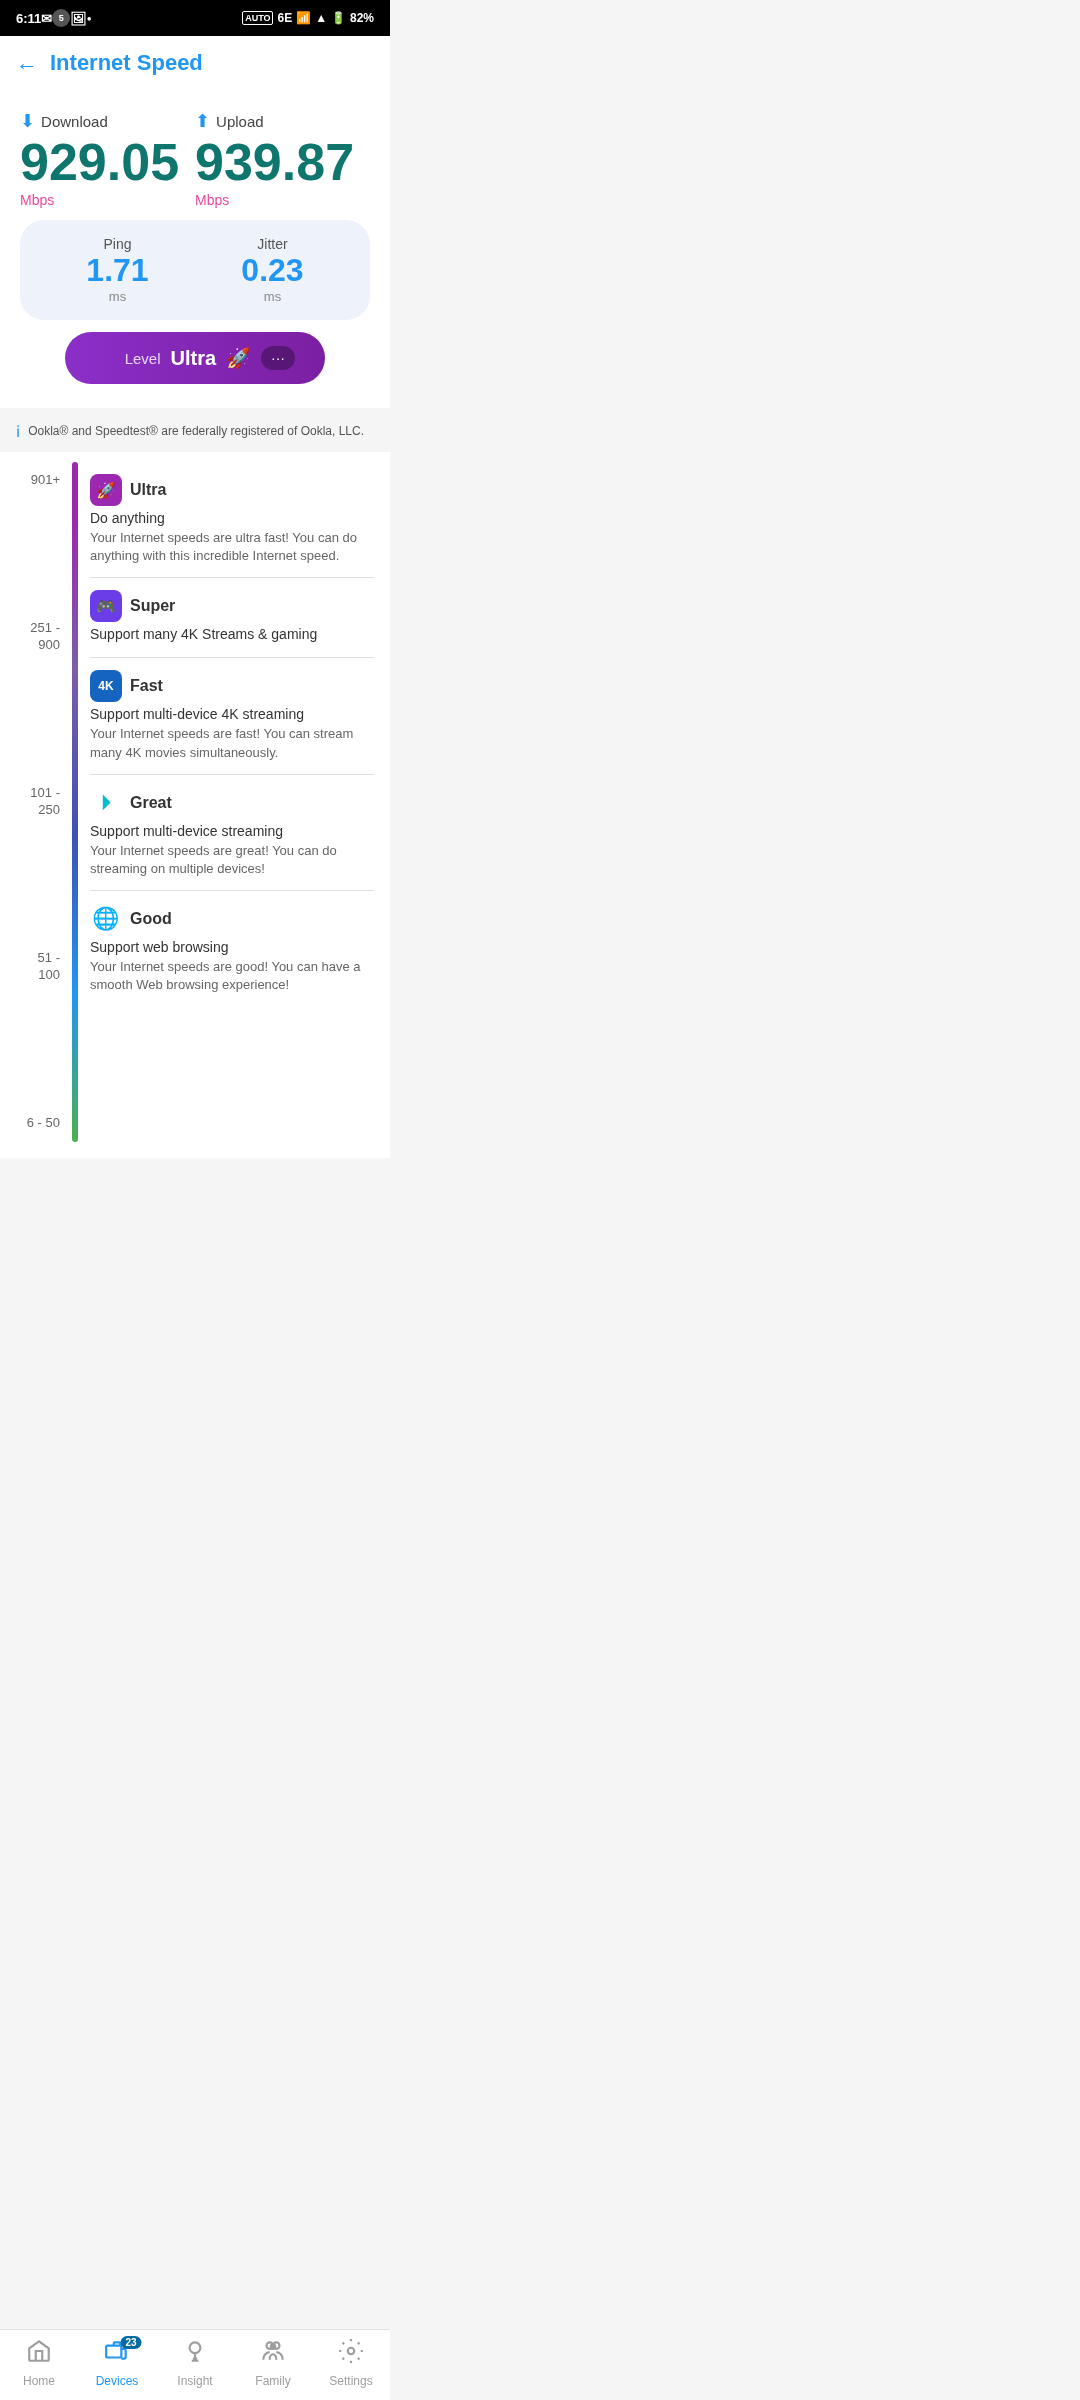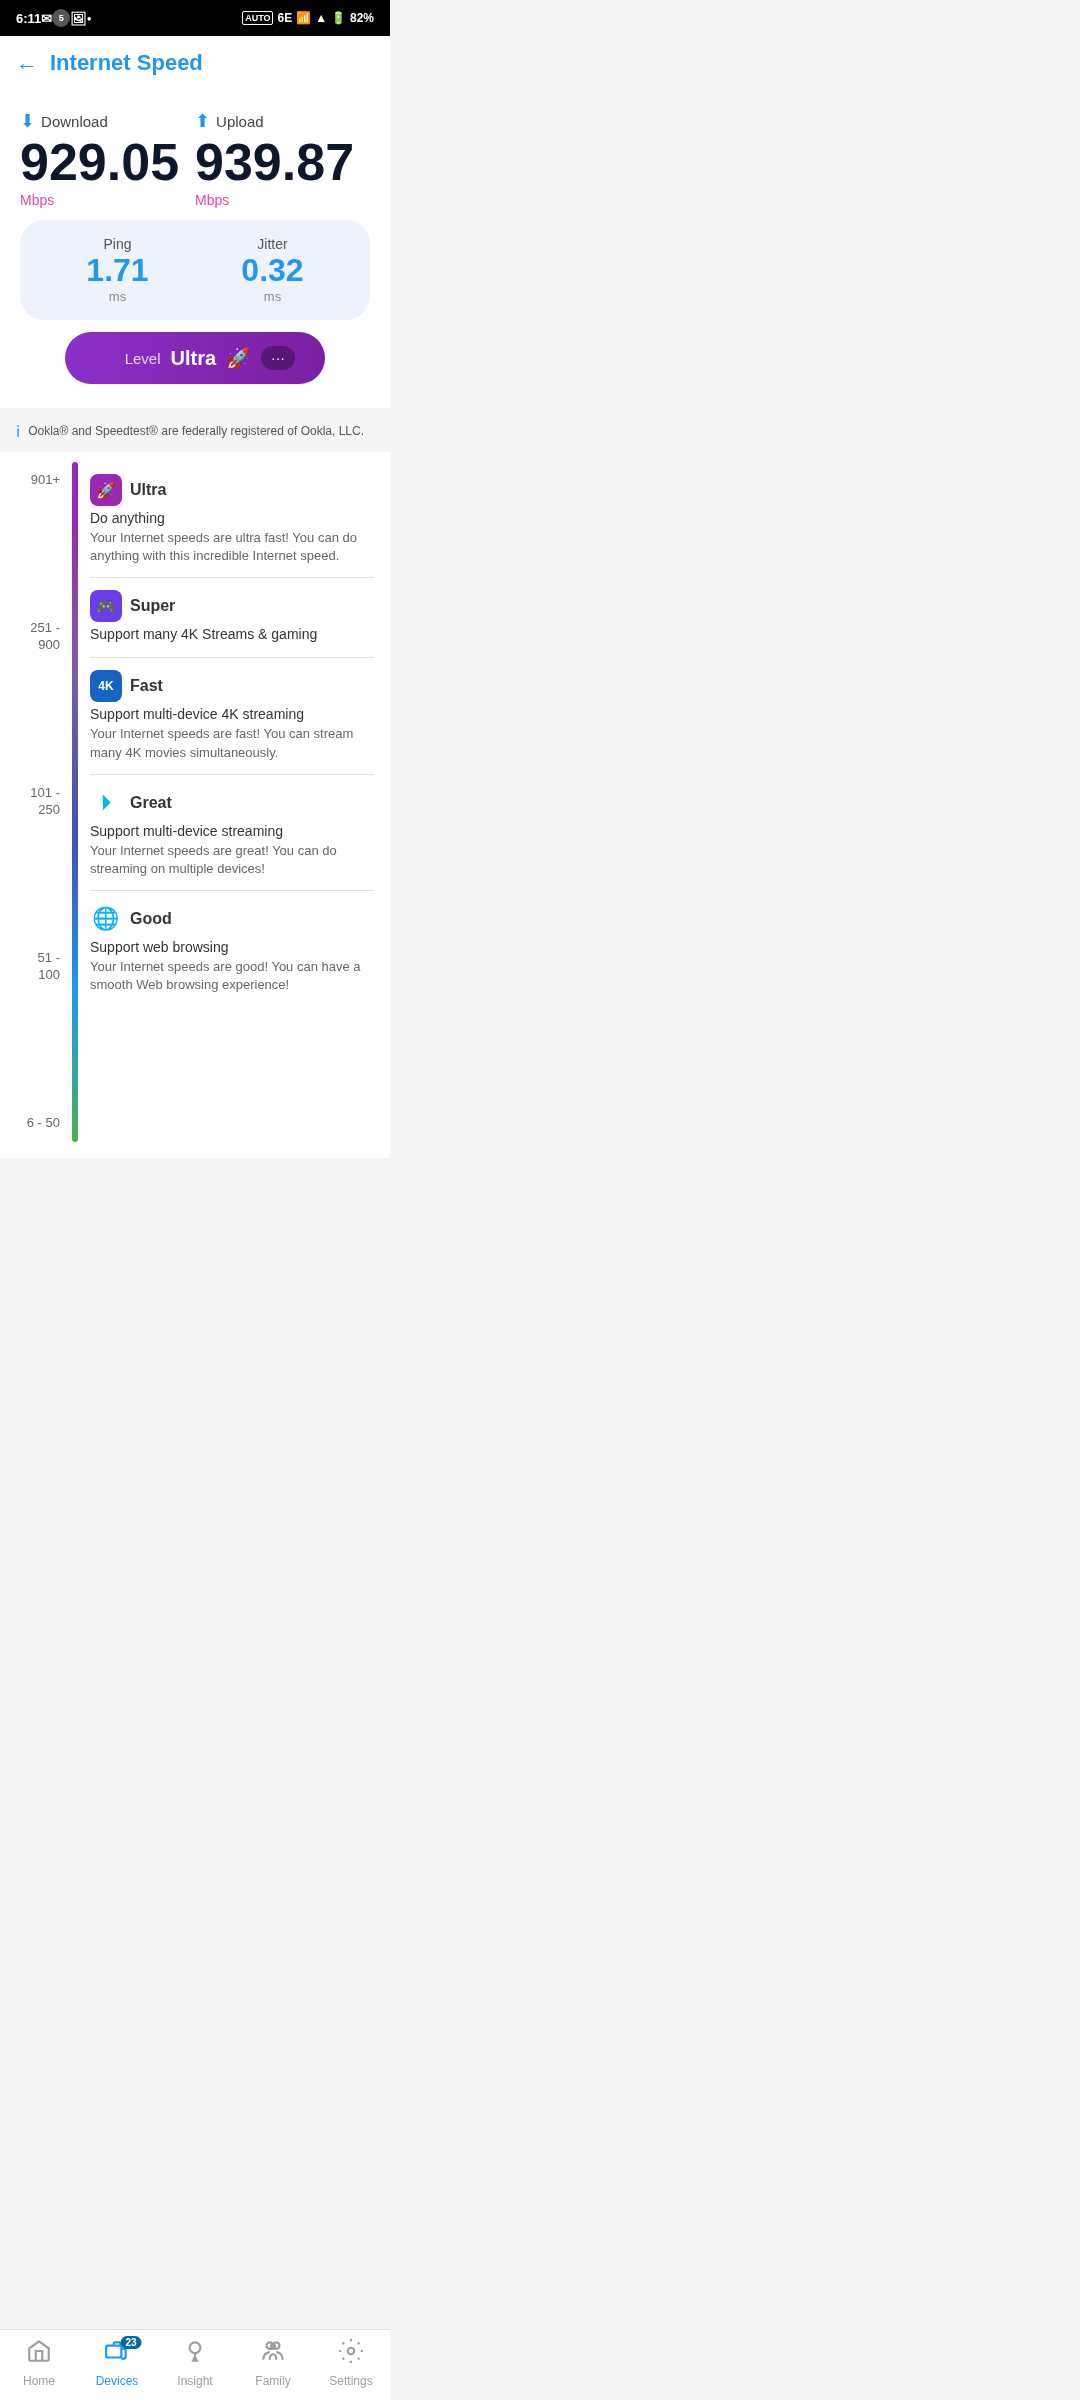--- a/index.html
+++ b/index.html
@@ -65,21 +65,21 @@
     }
     .speed-label {
       display: flex;
       align-items: center;
       gap: 6px;
       font-size: 15px;
       color: #444;
       margin-bottom: 4px;
     }
     .speed-value {
-      color: #0f172a;
+      color: #0f766e;
       font-size: 52px;
       font-weight: 700;
       line-height: 1;
     }
     .speed-unit {
       color: #ec4899;
       font-size: 14px;
       margin-top: 4px;
     }
     .download-icon { color: #2196F3; font-size: 18px; }
@@ -298,21 +298,21 @@
   </div>
 
   <div class="ping-jitter-box">
     <div class="ping-col">
       <div class="ping-label">Ping</div>
       <div class="ping-value">1.71</div>
       <div class="ping-unit">ms</div>
     </div>
     <div class="ping-col">
       <div class="ping-label">Jitter</div>
-      <div class="ping-value">0.32</div>
+      <div class="ping-value">0.23</div>
       <div class="ping-unit">ms</div>
     </div>
   </div>
 
   <div class="level-btn">
     <span class="level-text">Level</span>
     <span class="level-value">Ultra</span>
     <span class="level-rocket">🚀</span>
     <span class="level-dots">···</span>
   </div>

